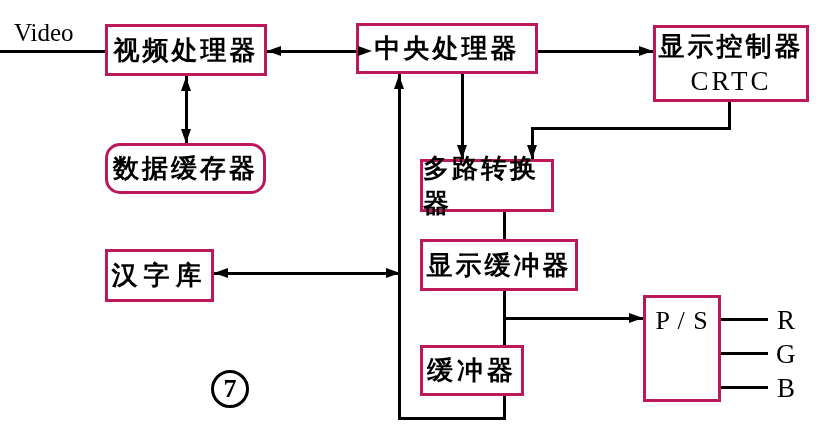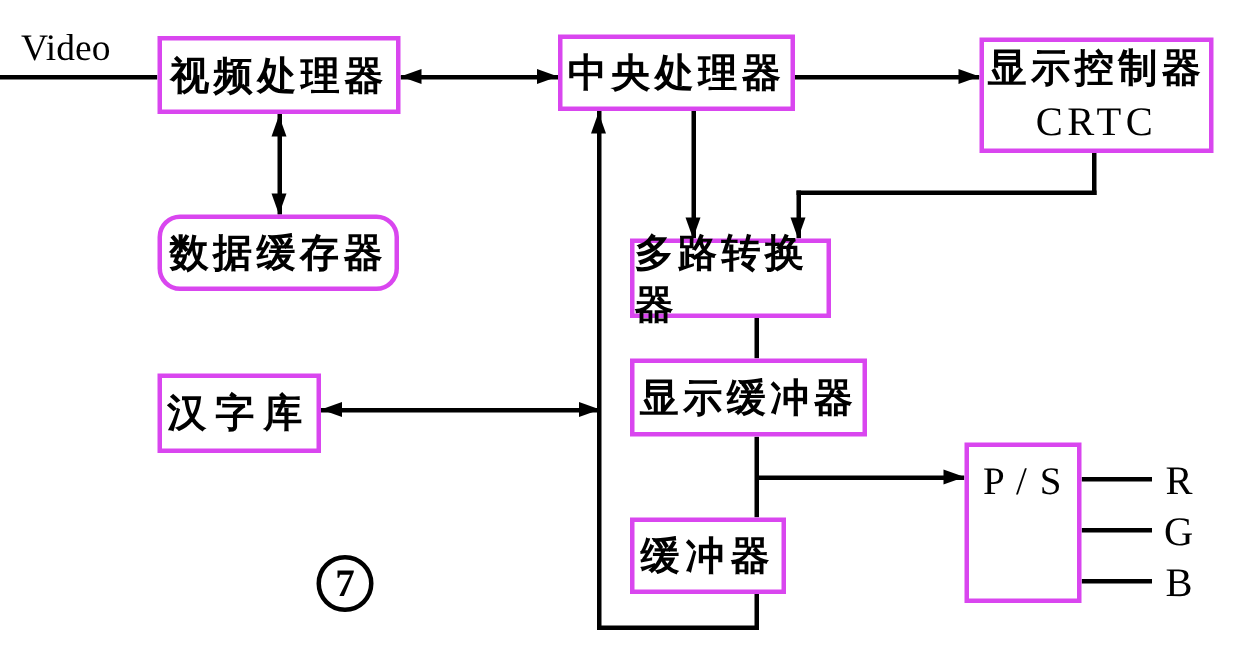--- a/index.html
+++ b/index.html
@@ -1,21 +1,21 @@
 <!DOCTYPE html>
 <html><head>
 <meta charset="utf-8">
 <style>
   html,body{margin:0;padding:0;background:#fff;}
   .canvas{
     position:relative;width:824px;height:444px;background:#fff;
     font-family:"DejaVu Sans",sans-serif;color:#000;overflow:hidden;
   }
   .box{
-    position:absolute;border:3px solid #d946ef;background:#fff;
+    position:absolute;border:3px solid #be185d;background:#fff;
     display:flex;align-items:center;justify-content:center;
     font-size:26px;font-weight:700;letter-spacing:3px;
     box-sizing:border-box;z-index:2;
   }
   .box .sub{font-family:"Liberation Serif",serif;font-weight:400;letter-spacing:3px;}
   .box2line{flex-direction:column;line-height:34px;}
   .lbl-latin{
     position:absolute;font-family:"Liberation Serif",serif;font-size:25px;
     z-index:2;white-space:nowrap;
   }
@@ -41,21 +41,21 @@
   <div class="line" style="left:0px;top:50px;width:105px;height:3px;"></div>
 
   <div class="box" style="left:105px;top:24px;width:162px;height:52px;">
     <span>视频处理器</span>
   </div>
 
   <div class="box" style="left:105px;top:143px;width:161px;height:51px;border-radius:15px;">
     <span>数据缓存器</span>
   </div>
 
-  <div class="box" style="left:372px;top:23px;width:158px;height:51px;">
+  <div class="box" style="left:356px;top:23px;width:182px;height:51px;">
     <span>中央处理器</span>
   </div>
 
   <div class="box box2line" style="left:653px;top:25px;width:156px;height:77px;line-height:35px;">
     <span>显示控制器</span>
     <span class="sub" style="font-size:27px;">CRTC</span>
   </div>
 
   <div class="box" style="left:420px;top:159px;width:134px;height:53px;justify-content:flex-end;">
     <span>多路转换器</span>

